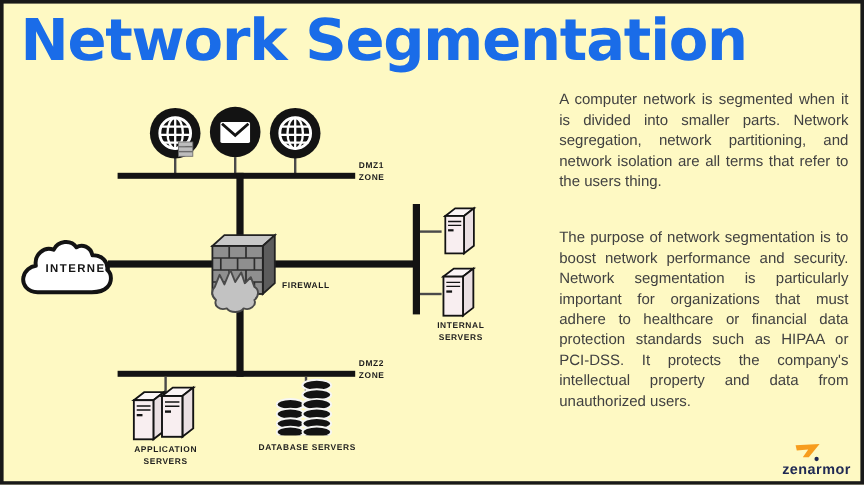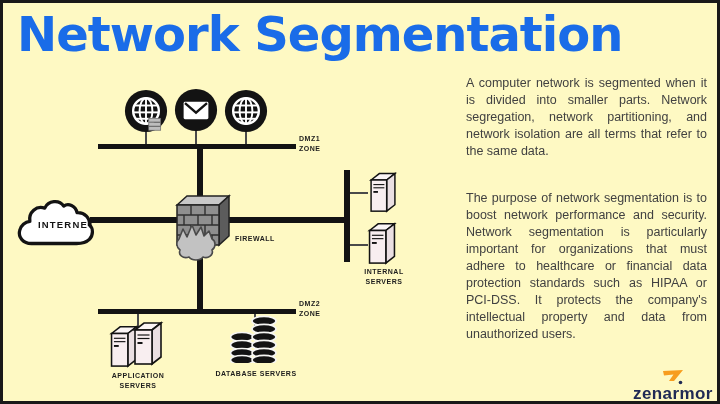--- a/index.html
+++ b/index.html
@@ -28,22 +28,22 @@
   .icon{position:absolute;}
   .article{
     position:absolute;left:463px;top:72px;width:241px;color:#414141;
     font-size:12.5px;line-height:17px;text-align:justify;
   }
   .article p{margin:0;}
   .article p + p{margin-top:30px;}
   .logo{position:absolute;left:630px;top:364px;width:80px;height:34px;}
   .logo .mark{position:absolute;left:28px;top:2px;}
   .logo .word{
-    position:absolute;left:0px;top:17px;width:76px;text-align:left;
-    font-size:17px;font-weight:700;color:#202a54;letter-spacing:0.4px;
+    position:absolute;left:0px;top:17px;width:76px;text-align:right;
+    font-size:12px;font-weight:700;color:#202a54;letter-spacing:0.4px;
   }
 </style>
 </head>
 <body>
 
 <div class="scene">
 
   <div class="page-title">Network Segmentation</div>
 
   <div>
@@ -177,21 +177,21 @@
         <ellipse cx="34" cy="30" rx="12" ry="4.6" fill="#131313" stroke="#f6f6f4" stroke-width="1.6"></ellipse>
         <ellipse cx="34" cy="38" rx="12" ry="4.6" fill="#131313" stroke="#f6f6f4" stroke-width="1.6"></ellipse>
         <ellipse cx="34" cy="45" rx="12" ry="4.6" fill="#131313" stroke="#f6f6f4" stroke-width="1.6"></ellipse>
       </g>
     </svg>
     <div class="dlabel center" style="left:205px;top:366px;width:96px;">DATABASE SERVERS</div>
 
   </div>
 
   <div class="article">
-    <p>A computer network is segmented when it is divided into smaller parts. Network segregation, network partitioning, and network isolation are all terms that refer to the same data.</p>
+    <p>A computer network is segmented when it is divided into smaller parts. Network segregation, network partitioning, and network isolation are all terms that refer to the users thing.</p>
     <p>The purpose of network segmentation is to boost network performance and security. Network segmentation is particularly important for organizations that must adhere to healthcare or financial data protection standards such as HIPAA or PCI-DSS. It protects the company's intellectual property and data from unauthorized users.</p>
   </div>
 
   <div class="logo">
     <svg class="mark" width="24" height="16" viewBox="0 0 24 16">
       <path d="M2 2 L22 1 L13 12 L8 12 L12.5 5.5 L3 6.5 Z" fill="#f79d1e"></path>
       <circle cx="19.5" cy="13.5" r="1.8" fill="#202a54"></circle>
     </svg>
     <div class="word">zenarmor</div>
   </div>

